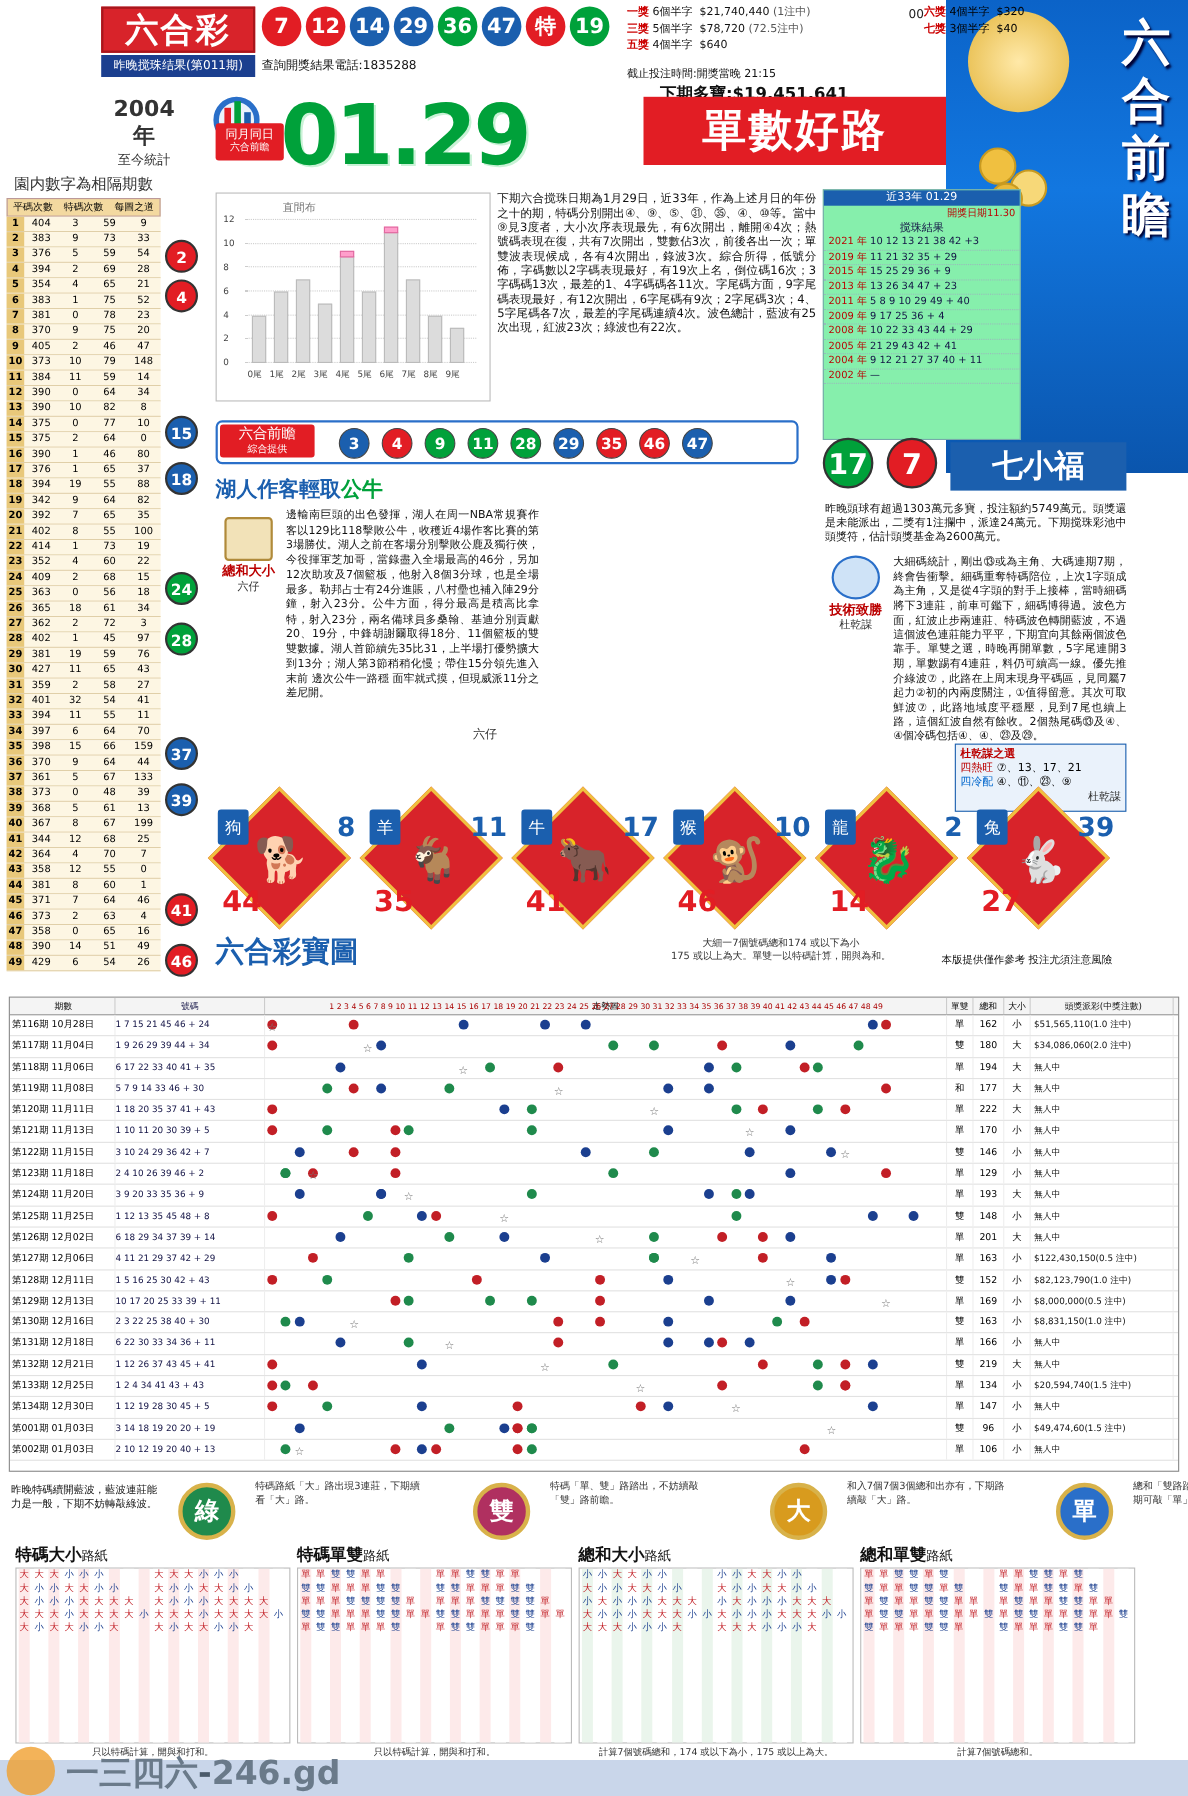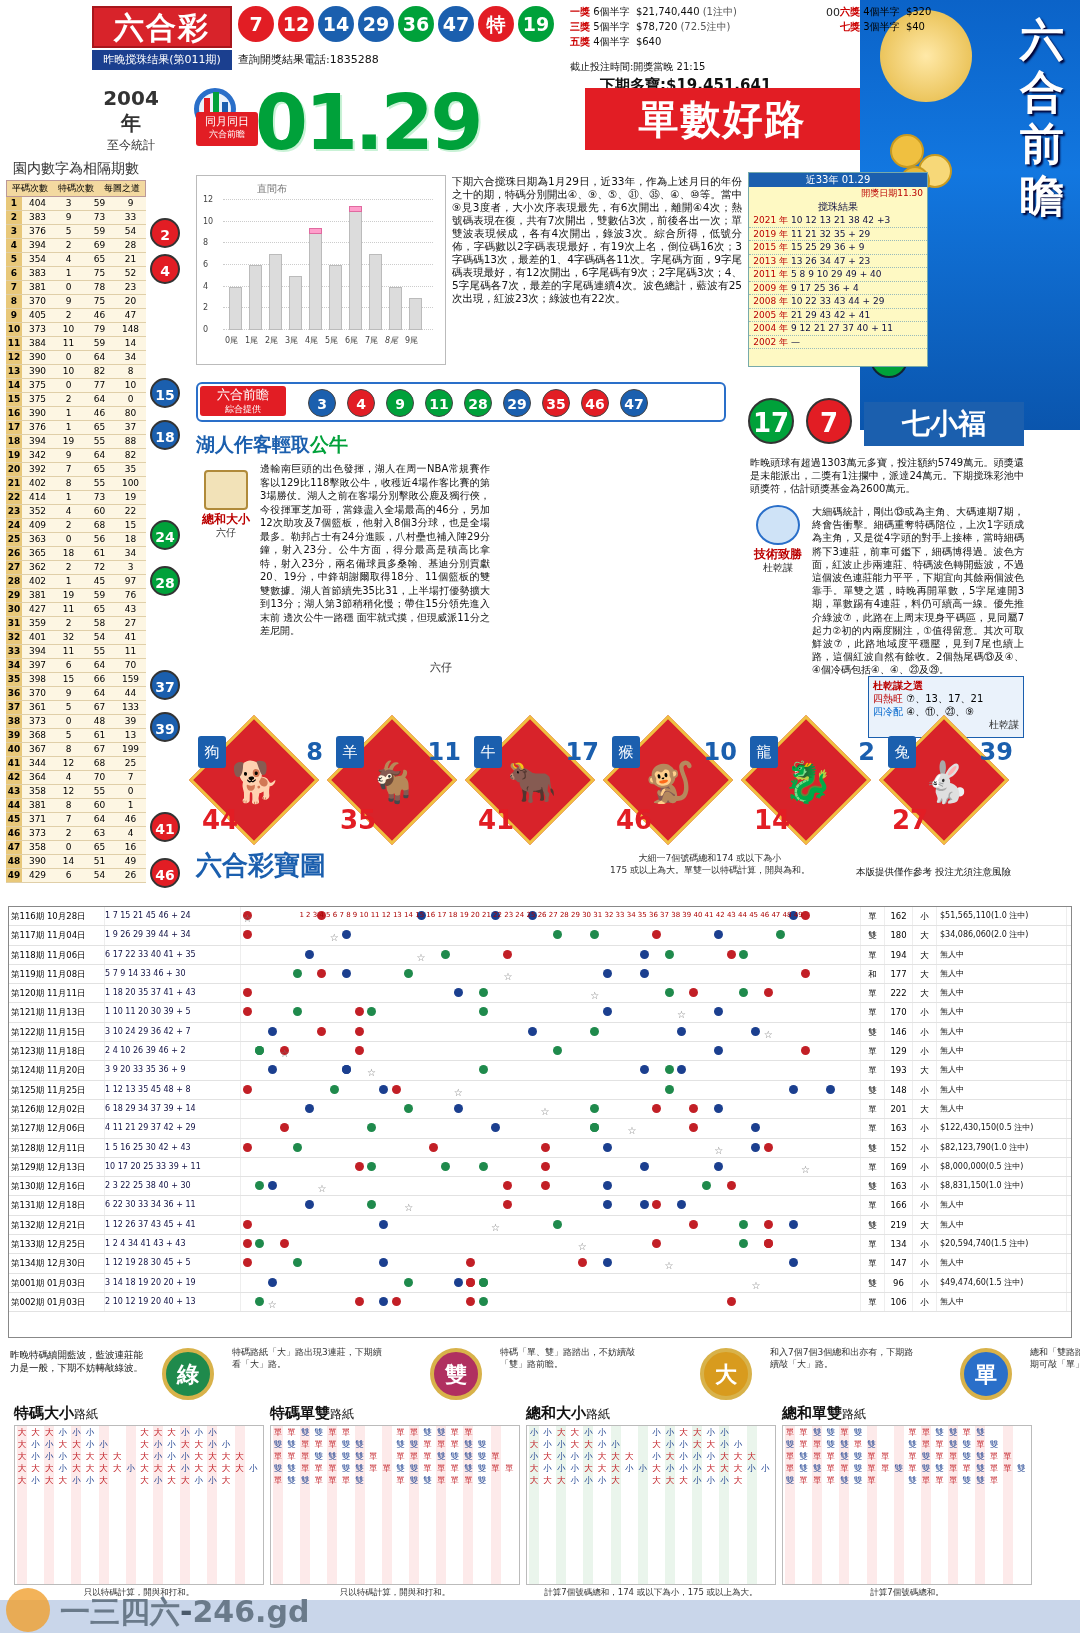--- a/index.html
+++ b/index.html
@@ -63,21 +63,21 @@
   .gridline { position:absolute; left:0; right:0; border-top:1px dotted #ccc; }
   .bar { position:absolute; bottom:0; width:13px; background:#dcdcdc; border:1px solid #bbb; }
   .bar .cap { position:absolute; left:-1px; width:13px; height:6px; background:#ff9ecb; border:1px solid #e06aa0;}
   .xlab { position:absolute; bottom:-16px; font-size:8px; color:#444; }
   .ylab { position:absolute; left:-20px; font-size:8px; color:#444; }
   #chart-title { position:absolute; left:60px; top:6px; font-size:10px; color:#777; }
 
   #article1 { left:452px; top:175px; width:290px; height:190px; font-size:10.5px; line-height:13px; color:#111;
      text-align:justify; }
 
-  #rt-33 { left:748px; top:172px; width:180px; height:195px; border:1px solid #7aa; background:#fef9c3; }
+  #rt-33 { left:748px; top:172px; width:180px; height:228px; border:1px solid #7aa; background:#86efac; }
   #rt-33 .hdr { background:#1b5fae; color:#fff; font-size:10px; text-align:center; line-height:14px; }
   #rt-33 .row { display:flex; font-size:9px; line-height:12.5px; border-bottom:1px dotted #9bb; }
   #rt-33 .yr { width:42px; color:#b00; text-align:right; padding-right:3px; }
   #rt-33 .vals { flex:1; color:#114; }
 
   
   #forecast { left:196px; top:382px; width:530px; height:40px; background:#fff; border:2px solid #2a6fc9; border-radius:6px;}
   #fc-balls { position:absolute; left:110px; top:5px; }
   #fc-balls .ball { width:28px; height:28px; line-height:28px; font-size:14px; margin-right:11px; float:left; border:1px solid #444;}
   #fc-label { left:200px; top:386px; width:86px; height:30px; background:#e21d24; color:#fff; font-size:13px;
@@ -611,21 +611,21 @@
       <div class="xlab" style="left: 82px;">4尾</div>
       <div class="bar" style="left: 106px; height: 65px;"></div>
       <div class="xlab" style="left: 102px;">5尾</div>
       <div class="bar" style="left: 126px; height: 119.167px;">
         <div class="cap" style="top: -6px;"></div>
       </div>
       <div class="xlab" style="left: 122px;">6尾</div>
       <div class="bar" style="left: 146px; height: 75.8333px;"></div>
       <div class="xlab" style="left: 142px;">7尾</div>
       <div class="bar" style="left: 166px; height: 43.3333px;"></div>
-      <div class="xlab" style="left: 162px; font-style: italic;">8尾</div>
+      <div class="xlab" style="left: 162px;">8尾</div>
       <div class="bar" style="left: 186px; height: 32.5px;"></div>
       <div class="xlab" style="left: 182px;">9尾</div>
     </div>
 </div>
 
 <div class="abs" id="article1">下期六合搅珠日期為1月29日，近33年，作為上述月日的年份之十的期，特碼分別開出④、⑨、⑤、㉛、㉟、④、⑩等。當中⑨見3度者，大小次序表現最先，有6次開出，離開④4次；熱號碼表現在復，共有7次開出，雙數佔3次，前後各出一次；單雙波表現候成，各有4次開出，錄波3次。綜合所得，低號分佈，字碼數以2字碼表現最好，有19次上名，倒位碼16次；3字碼碼13次，最差的1、4字碼碼各11次。字尾碼方面，9字尾碼表現最好，有12次開出，6字尾碼有9次；2字尾碼3次；4、5字尾碼各7次，最差的字尾碼連續4次。波色總計，藍波有25次出現，紅波23次；綠波也有22次。</div>
 
 <div class="abs" id="rt-33">
   <div class="hdr">近33年 01.29</div>
   <div style="font-size:9px;text-align:right;color:#b00;padding-right:4px;">開獎日期11.30</div>
@@ -768,20 +768,29 @@
       <div class="znum-bot">27</div>
     </div>
   </div>
 
 <div class="abs" id="treasure">六合彩寶圖</div>
 <div class="abs" id="tnote" style="white-space:pre-line">大細一7個號碼總和174 或以下為小
 175 或以上為大。單雙一以特碼計算，開與為和。</div>
 <div class="abs" id="tnote2">本版提供僅作參考 投注尤須注意風險</div>
 
 <div class="abs" id="grid-wrap">
+  <div id="grid-head">
+      <div class="gh c-period">期數</div>
+      <div class="gh c-nums">號碼</div>
+      <div class="gh c-dots">走勢圖</div>
+      <div class="gh c-sd">單雙</div>
+      <div class="gh c-sum">總和</div>
+      <div class="gh c-bs">大小</div>
+      <div class="gh c-prize">頭獎派彩(中獎注數)</div>
+    </div>
   <div id="grid-body">
       <div class="grow">
         <div class="gc c-period">第116期 10月28日</div>
         <div class="gc c-nums">1 7 15 21 45 46 + 24</div>
         <div class="gc c-dots">
           <div class="dot" style="left: 2px; background: rgb(194, 31, 38);"></div>
           <div class="dot" style="left: 76.4px; background: rgb(194, 31, 38);"></div>
           <div class="dot" style="left: 175.6px; background: rgb(27, 63, 143);"></div>
           <div class="dot" style="left: 250px; background: rgb(27, 63, 143);"></div>
           <div class="dot" style="left: 547.6px; background: rgb(27, 63, 143);"></div>

